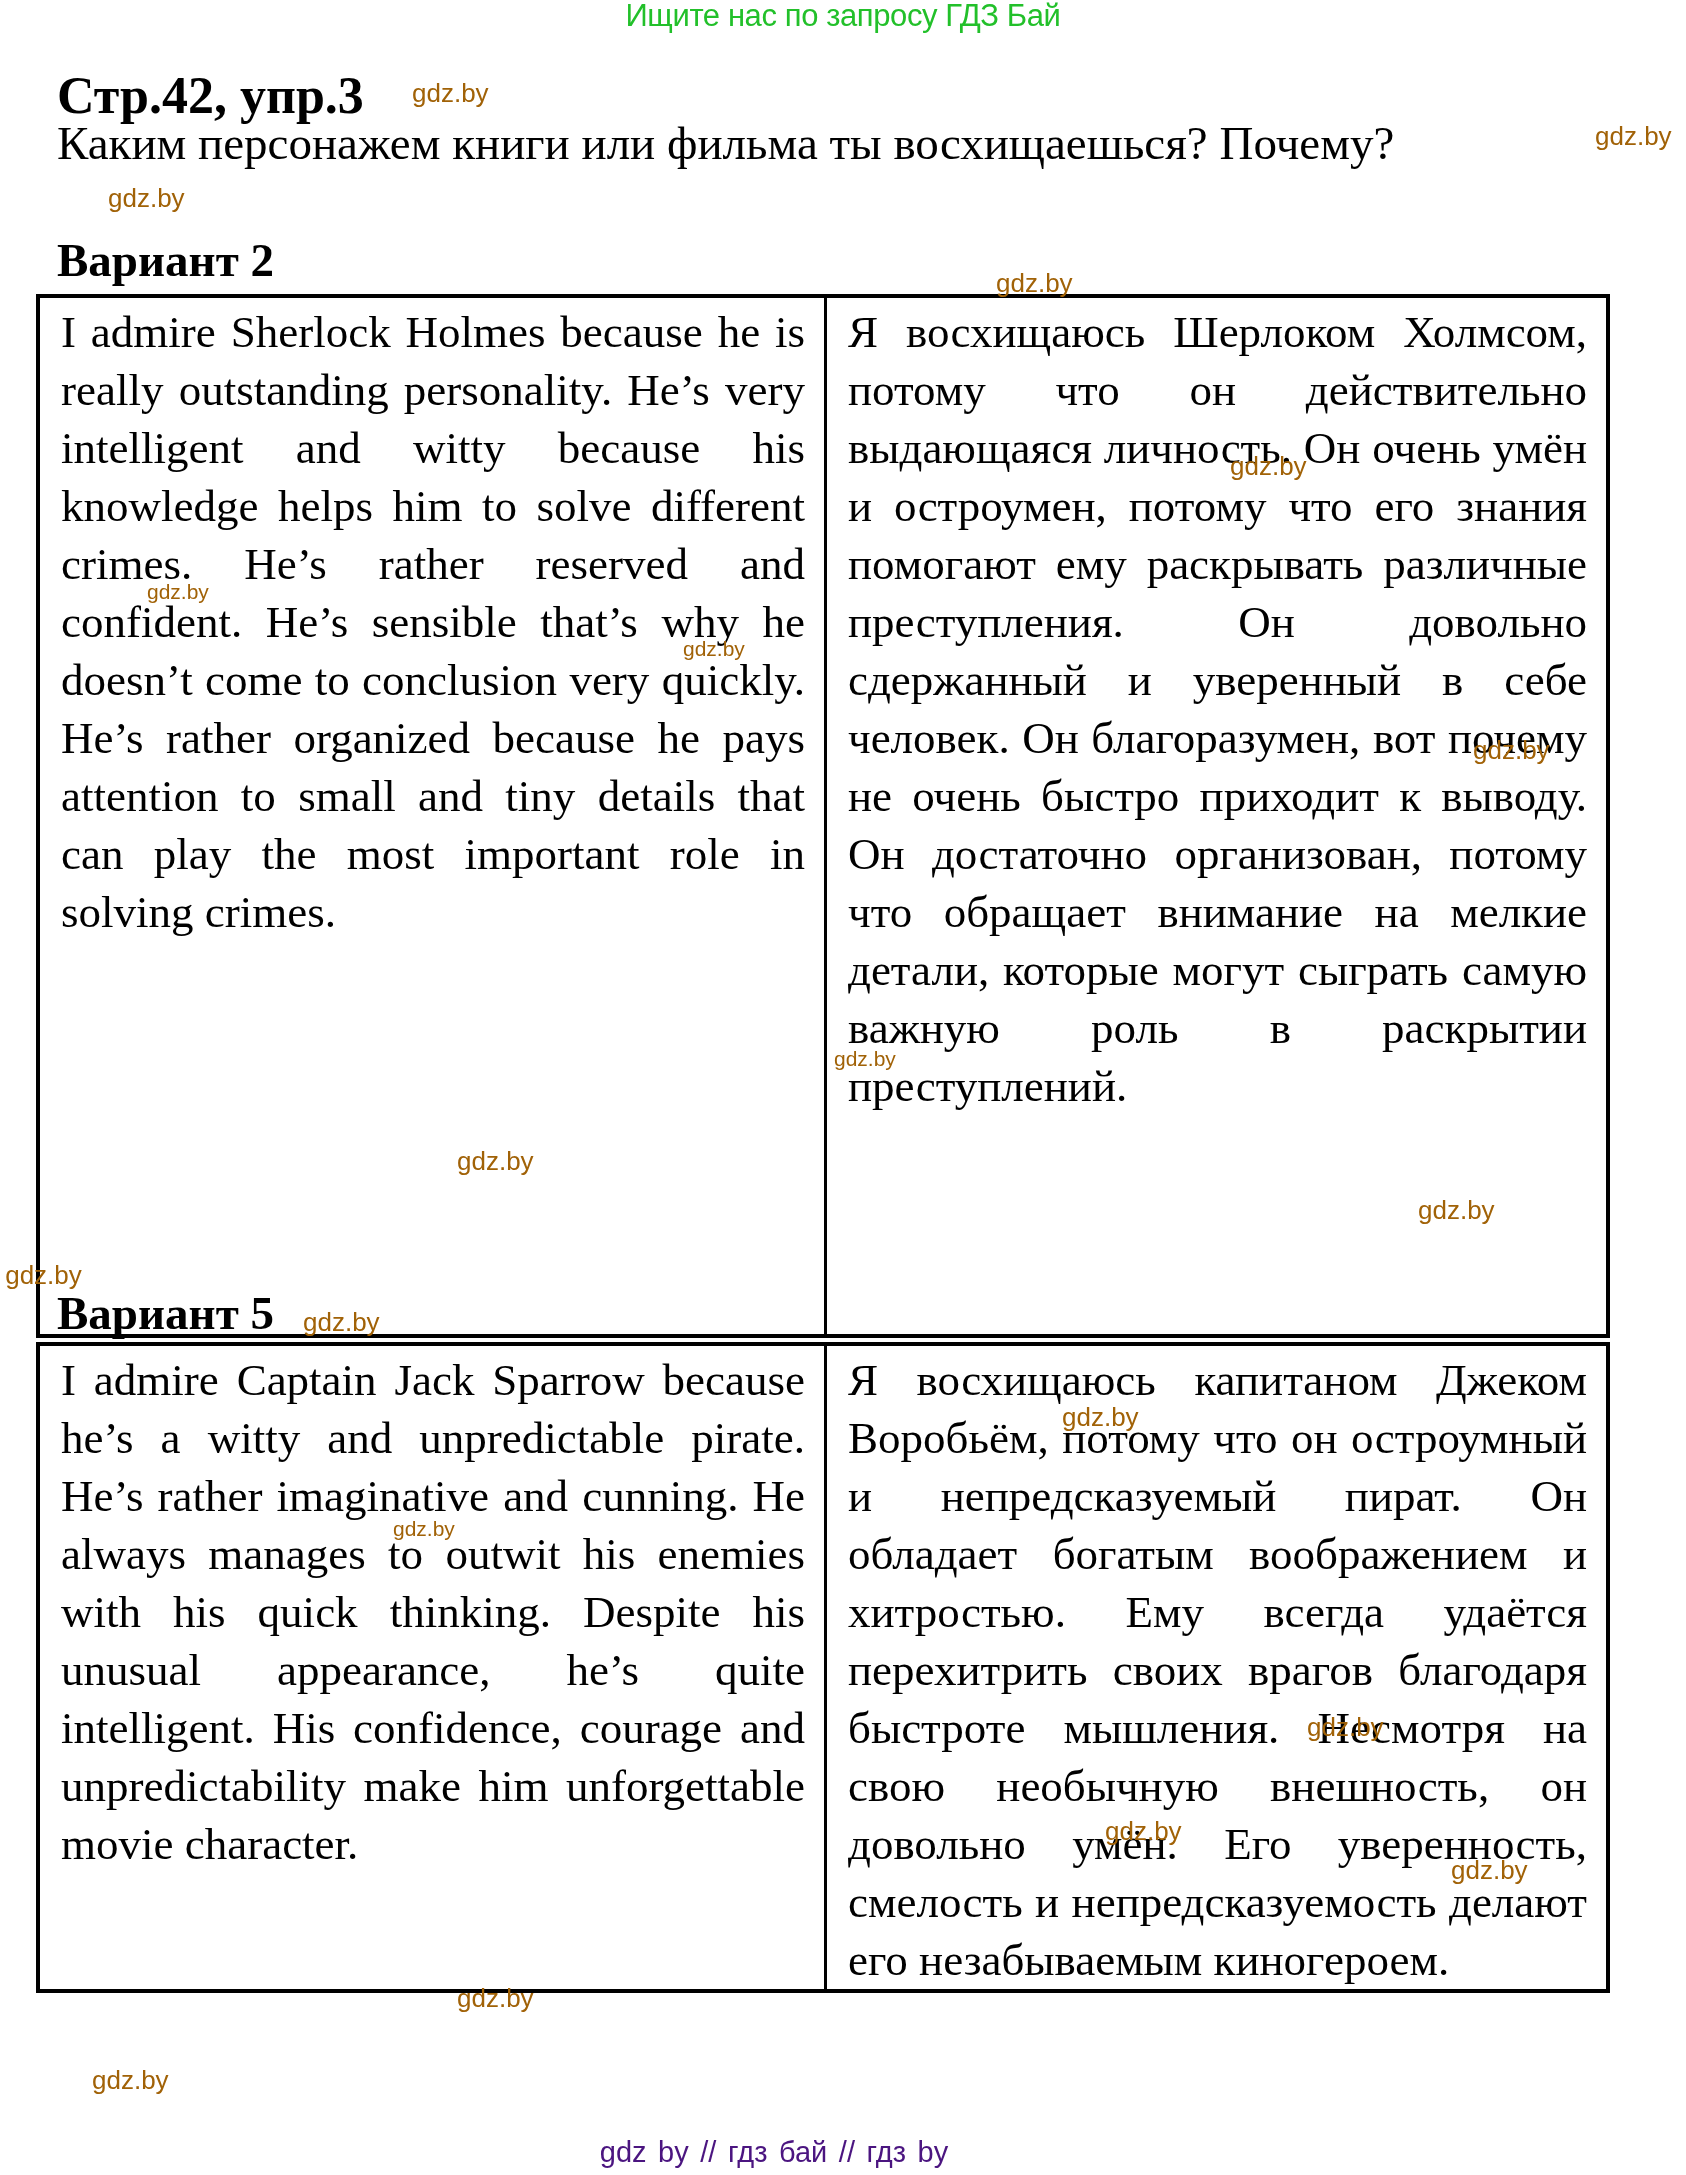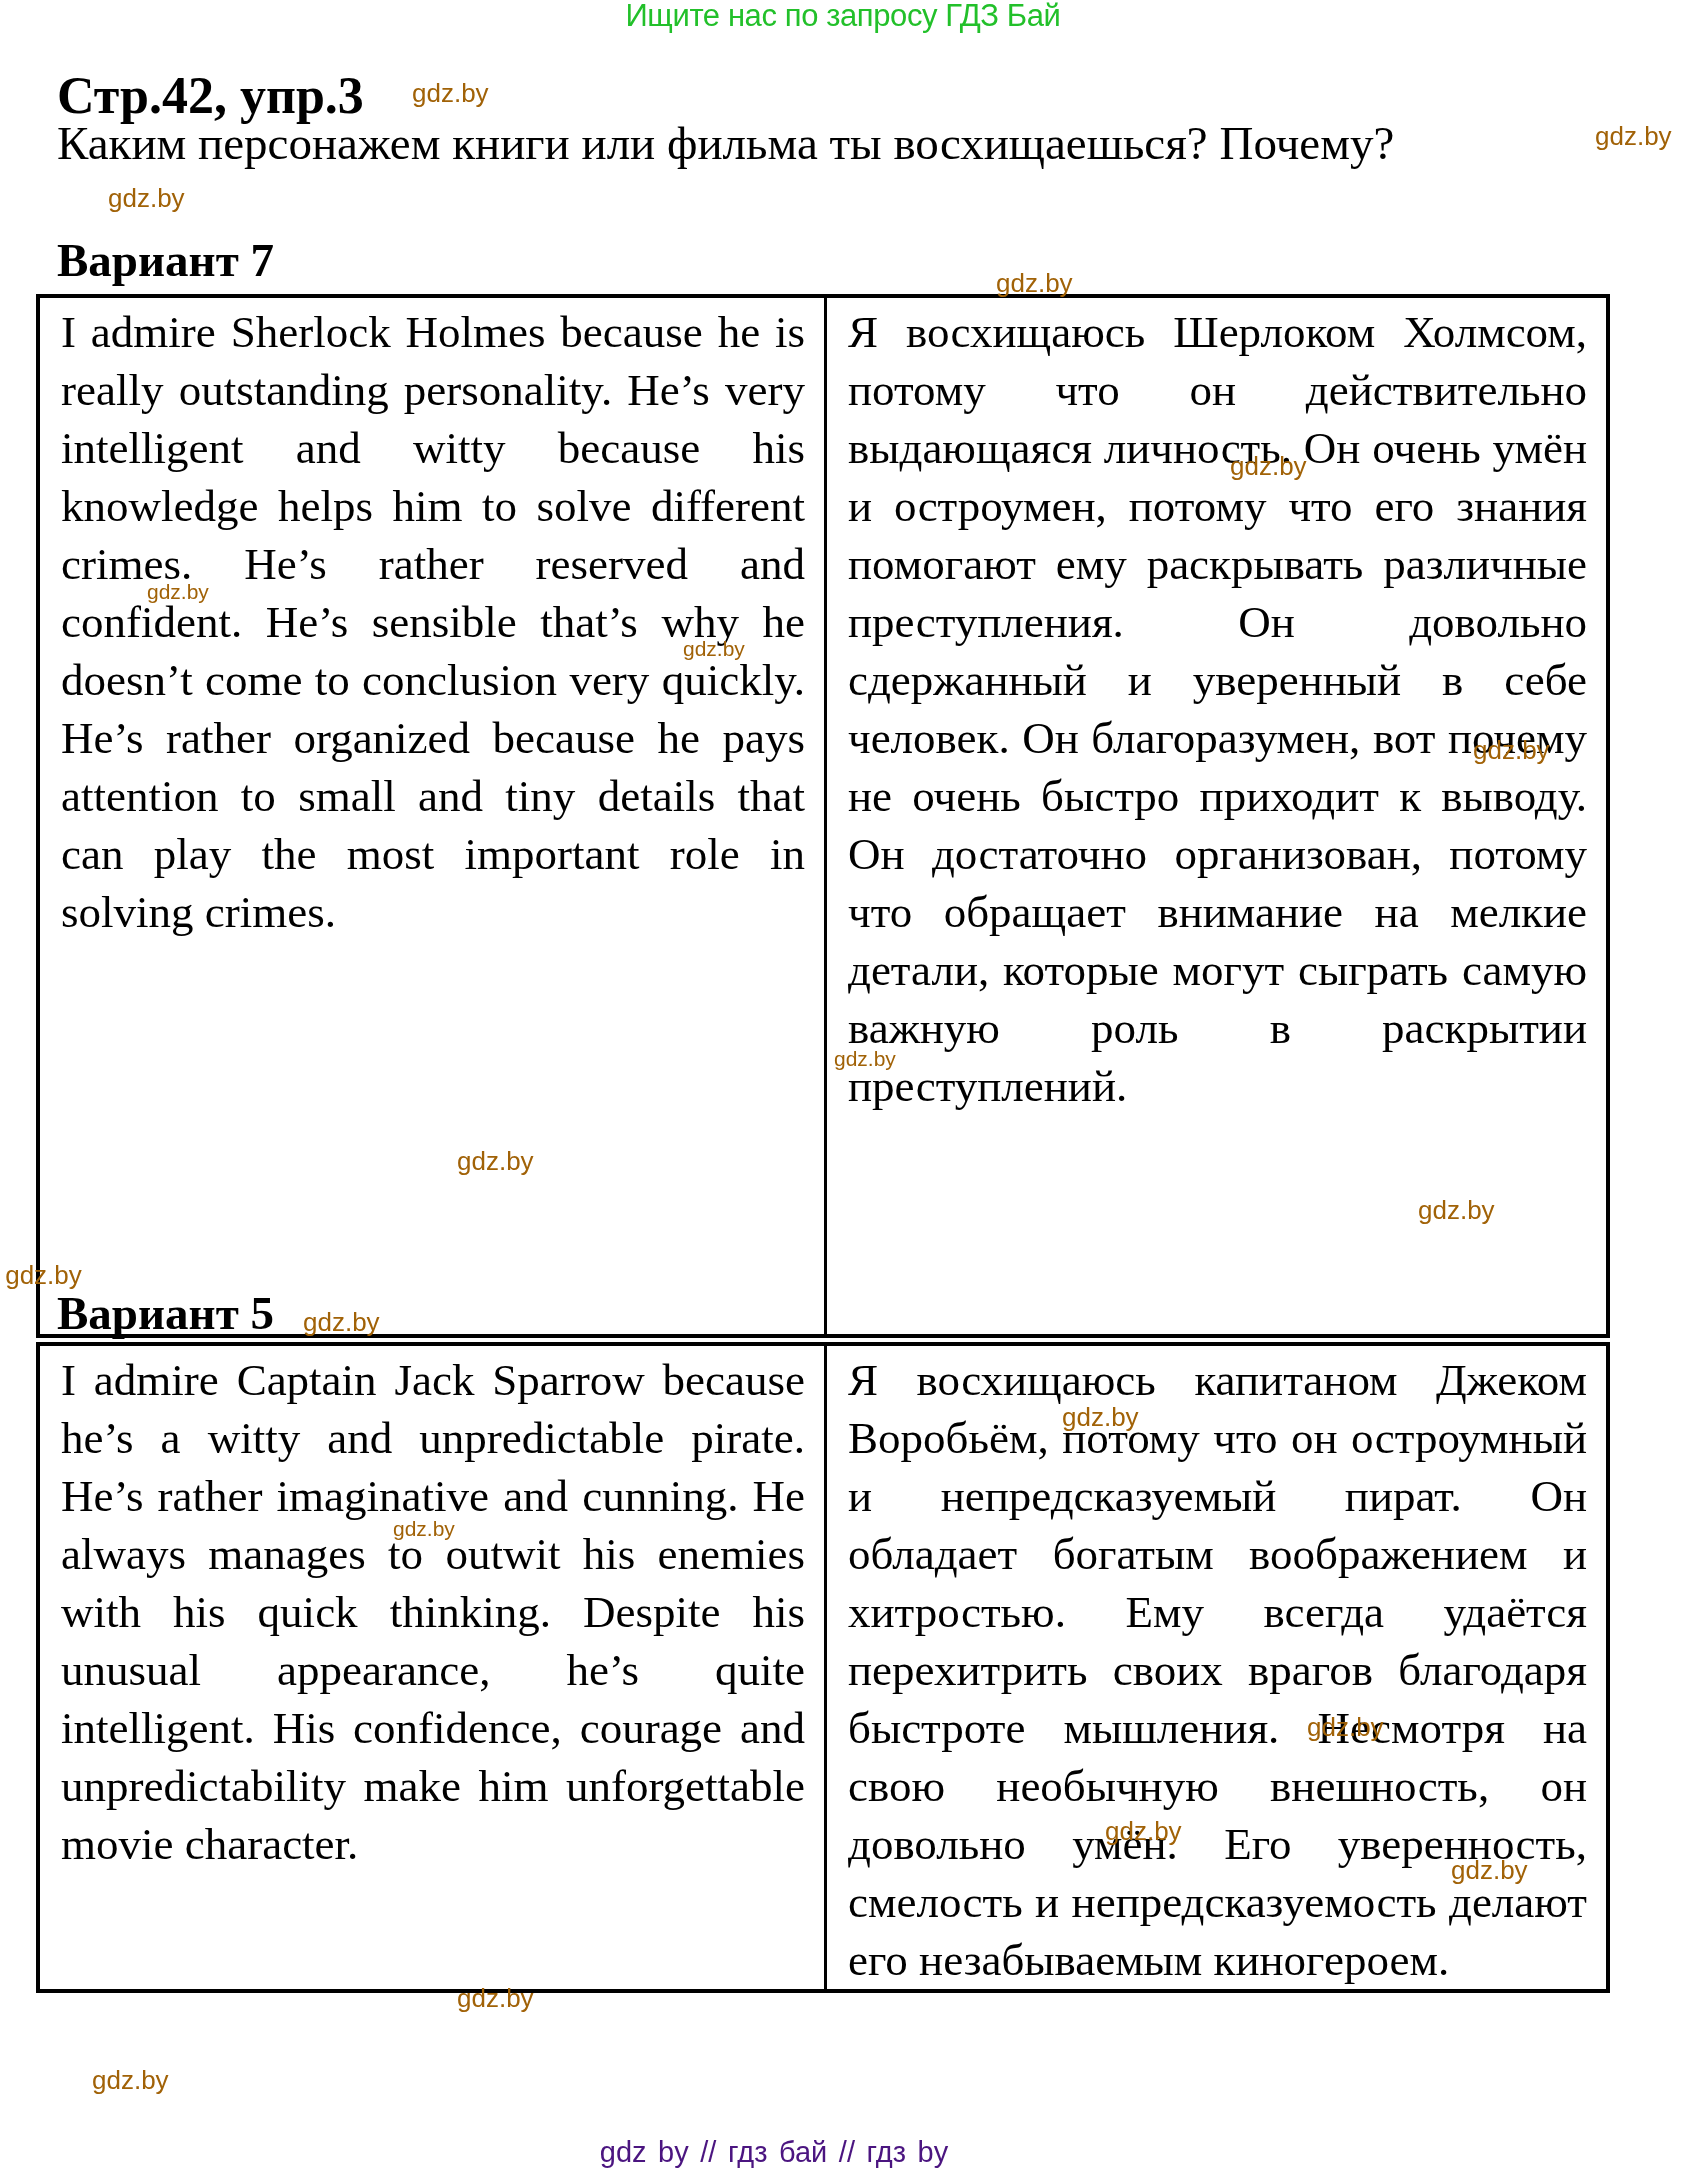--- a/index.html
+++ b/index.html
@@ -25,21 +25,21 @@
     font-family:"Liberation Sans", sans-serif; font-size:29px; color:#4b1580; word-spacing:3.5px; }
 </style>
 </head>
 <body>
 
 <div class="banner">Ищите нас по запросу ГДЗ Бай</div>
 
 <div class="title">Стр.42, упр.3</div>
 <div class="question">Каким персонажем книги или фильма ты восхищаешься? Почему?</div>
 
-<div class="heading" style="top:233px;">Вариант 7</div>
+<div class="heading" style="top:233px;">Вариант 2</div>
 <table class="pair" style="top:294px; height:1044px;">
   <tbody>
       <tr>
     <td class="en">I admire Sherlock Holmes because he is really outstanding personality. He’s very intelligent and witty because his knowledge helps him to solve different crimes. He’s rather reserved and confident. He’s sensible that’s why he doesn’t come to conclusion very quickly. He’s rather organized because he pays attention to small and tiny details that can play the most important role in solving crimes.</td>
     <td class="ru">Я восхищаюсь Шерлоком Холмсом, потому что он действительно выдающаяся личность. Он очень умён и остроумен, потому что его знания помогают ему раскрывать различные преступления. Он довольно сдержанный и уверенный в себе человек. Он благоразумен, вот почему не очень быстро приходит к выводу. Он достаточно организован, потому что обращает внимание на мелкие детали, которые могут сыграть самую важную роль в раскрытии преступлений.</td>
   </tr>
 </tbody>
   </table>
 
 <div class="heading" style="top:1286px;">Вариант 5</div>

